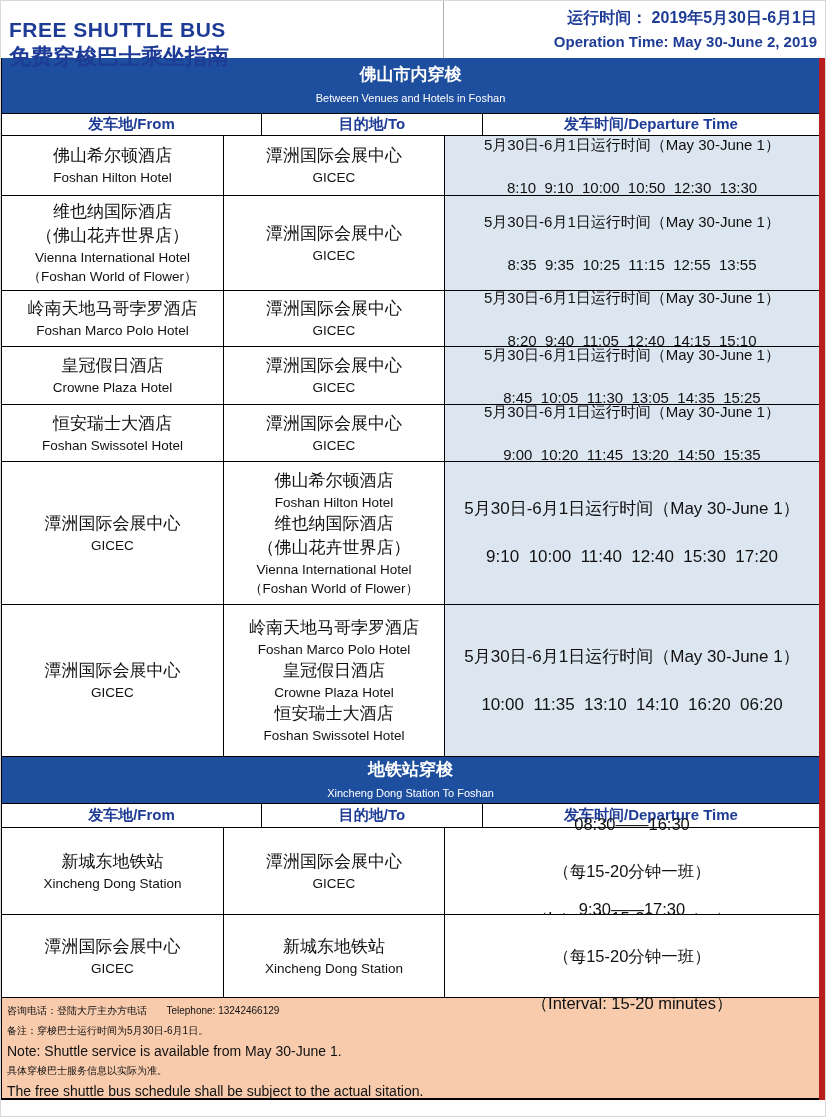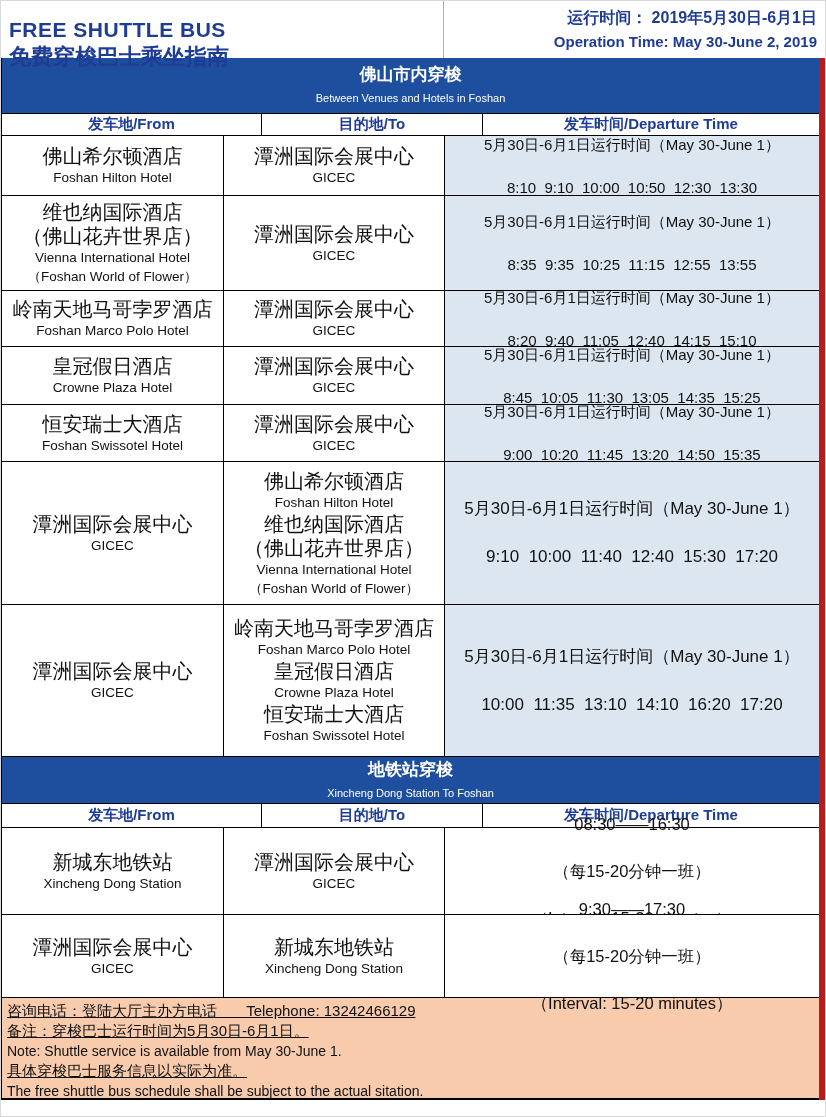--- a/index.html
+++ b/index.html
@@ -29,31 +29,31 @@
   .ch { display: flex; align-items: center; justify-content: center; font-weight: bold; color: var(--accent,#1e3c96); font-size: 15px; }
   .c1 { width: 260px; border-right: 1px solid #000; }
   .c2 { width: 221px; border-right: 1px solid #000; }
   .c3 { flex: 1; }
   .trow { display: flex; border-bottom: 1px solid #000; }
   .cell { display: flex; flex-direction: column; align-items: center; justify-content: center; text-align: center; padding: 2px; }
   .col-from { width: 222px; border-right: 1px solid #000; }
   .col-to { width: 221px; border-right: 1px solid #000; }
   .col-time { flex: 1; background: var(--light-blue,#dce6f1); white-space: pre-wrap; gap: 20px; }
   .col-time.plain { background: #fff; }
-  .cell .zh { font-size: 20px; line-height: 24px; }
+  .cell .zh { font-size: 17px; line-height: 24px; }
   .cell .en { font-size: 13.5px; line-height: 19px; }
   .col-time .zh, .col-time .en { font-size: 15px; line-height: 23px; }
   .col-time.big .zh, .col-time.big .en { font-size: 17px; line-height: 28px; }
   .col-time.metro .zh, .col-time.metro .en { font-size: 16.5px; line-height: 27px; }
   
   .footer {
     background: var(--peach,#f8cbad); border-bottom: 2px solid #000;
     padding: 3px 5px 0 5px; white-space: pre-wrap;
   }
-  .footer .zh { font-size: 15px; line-height: 20px; text-decoration: underline; }
+  .footer .zh { font-size: 10px; line-height: 20px; }
   .footer .en { font-size: 14px; line-height: 20px; }
 </style>
 </head>
 <body>
 
 <div class="page">
 
   <div class="top">
     <div class="top-left">
       <div class="t-en">FREE SHUTTLE BUS</div>
@@ -162,21 +162,21 @@
           <div class="en">GICEC</div>
         </div>
       <div class="cell col-to">
           <div class="zh">岭南天地马哥孛罗酒店</div>
           <div class="en">Foshan Marco Polo Hotel</div>
           <div class="zh">皇冠假日酒店</div>
           <div class="en">Crowne Plaza Hotel</div>
           <div class="zh">恒安瑞士大酒店</div>
           <div class="en">Foshan Swissotel Hotel</div>
         </div>
-      <div class="cell col-time big"><div class="zh">5月30日-6月1日运行时间（May 30-June 1）</div><div class="en">10:00  11:35  13:10  14:10  16:20  17:20</div></div>
+      <div class="cell col-time big"><div class="zh">5月30日-6月1日运行时间（May 30-June 1）</div><div class="en">10:00  11:35  13:10  14:10  16:20  06:20</div></div>
     </div>
 
     <div class="banner" style="height:46px">
       <div class="b-zh">地铁站穿梭</div>
       <div class="b-en">Xincheng Dong Station To Foshan</div>
     </div>
 
     <div class="colhead" style="height:25px">
       <div class="ch c1">发车地/From</div>
       <div class="ch c2">目的地/To</div>

